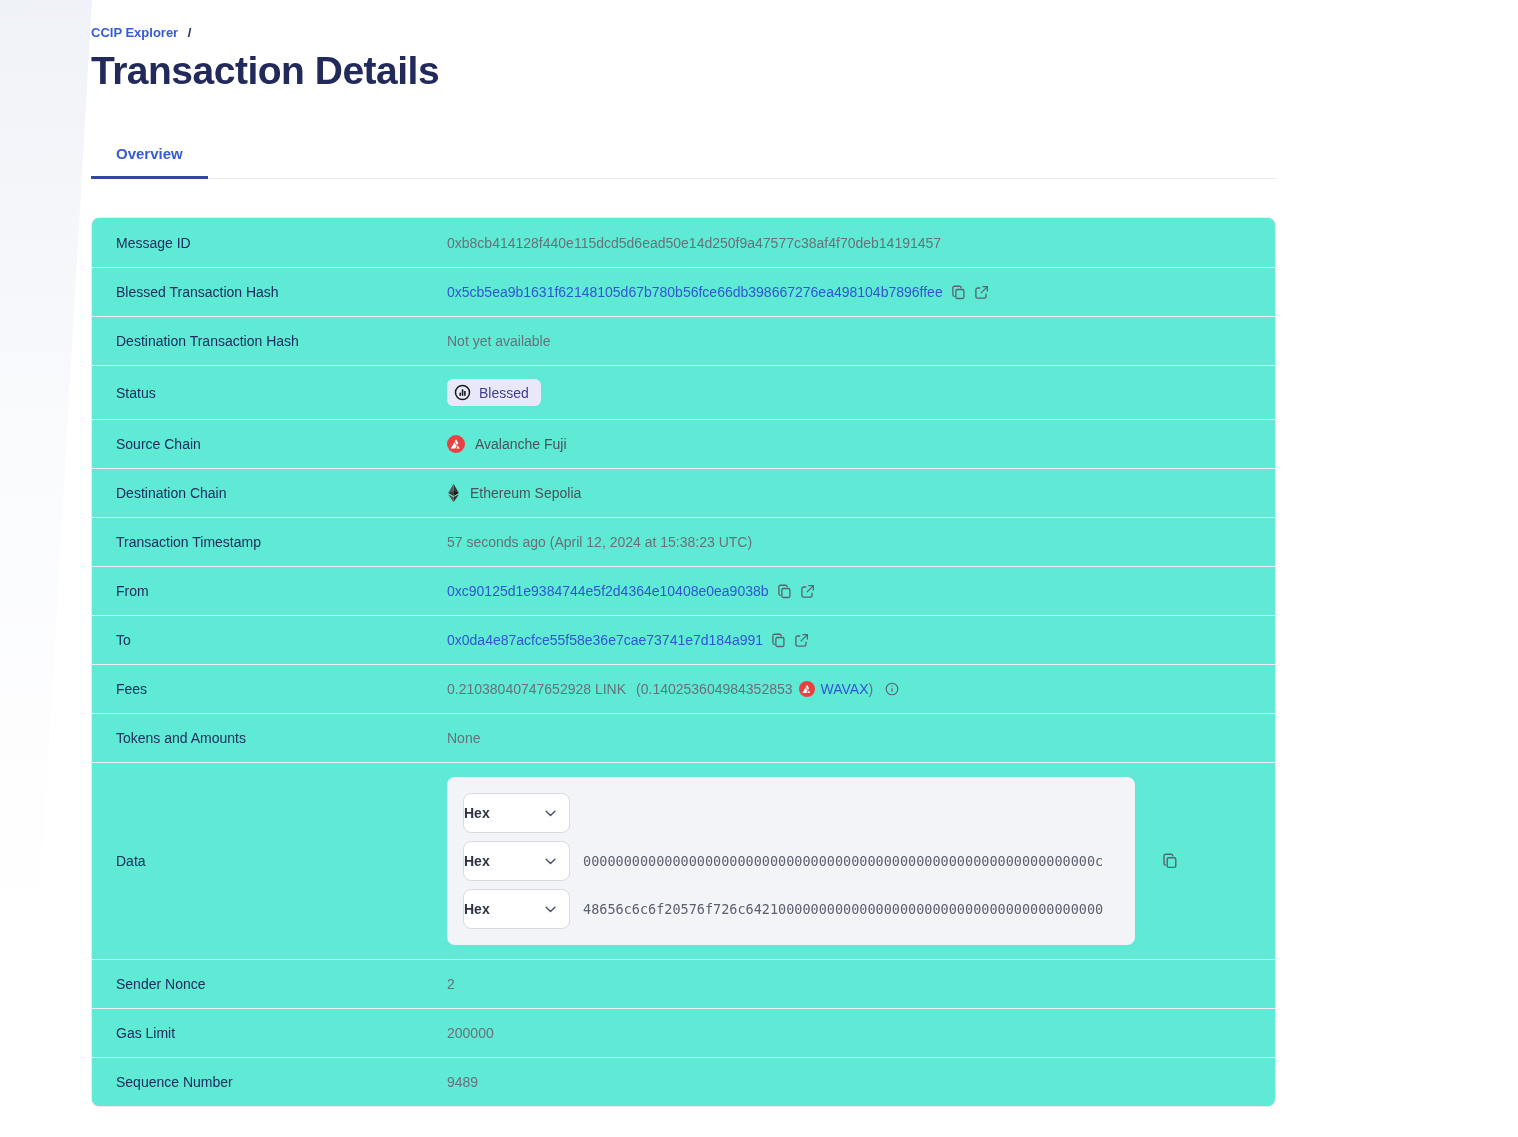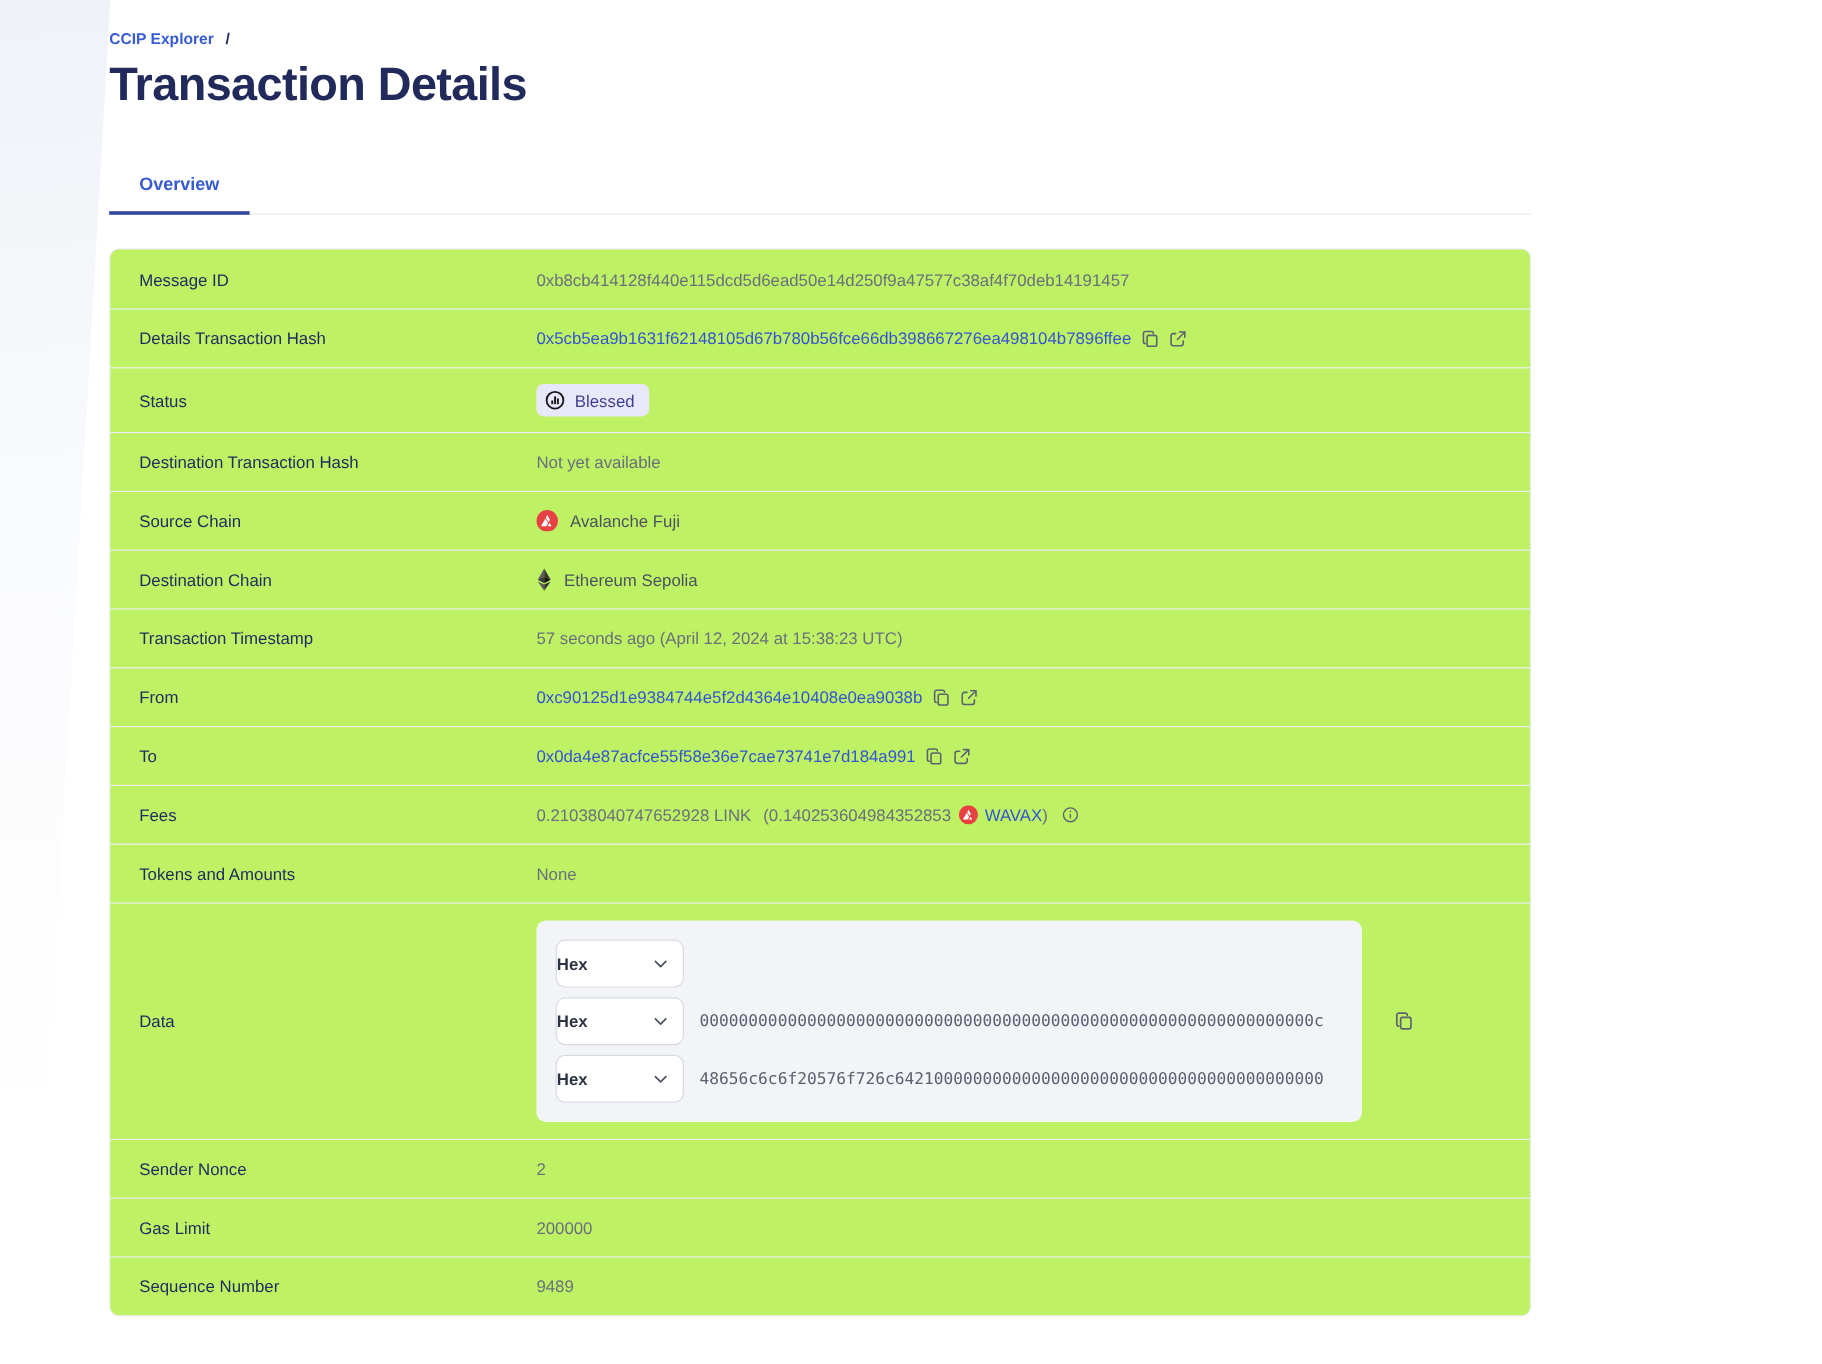--- a/index.html
+++ b/index.html
@@ -34,24 +34,24 @@
   .tab {
     display: inline-flex;
     padding: 10px 25px 14px;
     font-size: 15px; font-weight: 600; color: #375BD2;
     border-bottom: 3px solid #33479e;
     margin-bottom: -1px;
     cursor: pointer;
   }
 
   .card {
-    margin-top: 28px; margin-bottom: 43px;
+    margin-top: 38px; margin-bottom: 43px;
     border: 1px solid #e9ebf0;
     border-radius: 8px;
-    background: #bef264;
+    background: #5eead4;
   }
   .row {
     display: flex; align-items: center;
     padding: 13px 24px;
     min-height: 49px;
     border-top: 1px solid #edeff3;
   }
   .row:first-child { border-top: none; }
   .row-label { width: 331px; flex-shrink: 0; font-size: 14px; color: #222c5e; }
   .row-value {
@@ -122,60 +122,60 @@
   <div class="card">
 
     <div class="row">
       <div class="row-label">Message ID</div>
       <div class="row-value">
         <span>0xb8cb414128f440e115dcd5d6ead50e14d250f9a47577c38af4f70deb14191457</span>
       </div>
     </div>
 
     <div class="row">
-      <div class="row-label">Details Transaction Hash</div>
+      <div class="row-label">Blessed Transaction Hash</div>
       <div class="row-value">
         <a class="hash-link">0x5cb5ea9b1631f62148105d67b780b56fce66db398667276ea498104b7896ffee</a>
         <button class="icon-btn" title="">
           <svg width="15" height="15" viewBox="0 0 16 16" fill="none" stroke="currentColor" stroke-width="1.4" stroke-linecap="round" stroke-linejoin="round">
               <rect x="5.2" y="4.8" width="8.6" height="9.6" rx="1.6"></rect>
               <path d="M10.8 3V2.9A1.6 1.6 0 0 0 9.2 1.3H3.6A1.6 1.6 0 0 0 2 2.9v7.6a1.6 1.6 0 0 0 1.6 1.6h-.1"></path>
             </svg>
         </button>
         <button class="icon-btn" title="">
           <svg width="15" height="15" viewBox="0 0 16 16" fill="none" stroke="currentColor" stroke-width="1.4" stroke-linecap="round" stroke-linejoin="round">
               <path d="M6.2 3.2H4A2 2 0 0 0 2 5.2V12a2 2 0 0 0 2 2h6.8a2 2 0 0 0 2-2V9.8"></path>
               <path d="M9.5 1.8h4.7v4.7"></path>
               <path d="M14 2 7.6 8.4"></path>
             </svg>
         </button>
+      </div>
+    </div>
+
+    <div class="row">
+      <div class="row-label">Destination Transaction Hash</div>
+      <div class="row-value">
+        <span>Not yet available</span>
       </div>
     </div>
 
     <div class="row">
       <div class="row-label">Status</div>
       <div class="row-value">
         <span class="status-badge">
           <span class="icon-btn" style="color:#17181c;">
             <svg width="17" height="17" viewBox="0 0 16 16" fill="none">
                 <circle cx="8" cy="8" r="6.6" stroke="currentColor" stroke-width="1.4"></circle>
                 <rect x="5.1" y="8.2" width="1.5" height="2.9" fill="currentColor"></rect>
                 <rect x="7.3" y="5" width="1.5" height="6.1" fill="currentColor"></rect>
                 <rect x="9.5" y="6.6" width="1.5" height="4.5" fill="currentColor"></rect>
               </svg>
           </span>
           <span>Blessed</span>
         </span>
-      </div>
-    </div>
-
-    <div class="row">
-      <div class="row-label">Destination Transaction Hash</div>
-      <div class="row-value">
-        <span>Not yet available</span>
       </div>
     </div>
 
     <div class="row">
       <div class="row-label">Source Chain</div>
       <div class="row-value">
         <span class="chain">
           <span class="icon-btn">
             <svg width="18" height="18" viewBox="0 0 24 24">
                 <circle cx="12" cy="12" r="12" fill="#E84142"></circle>

